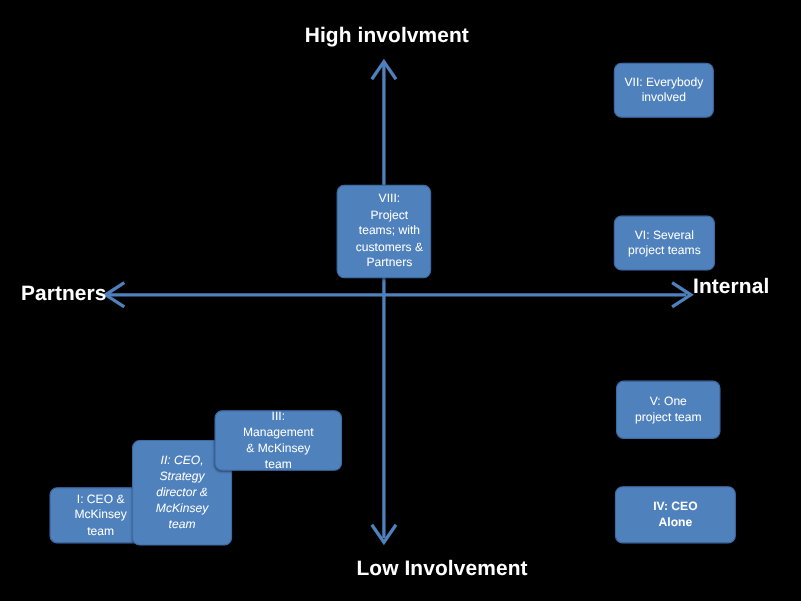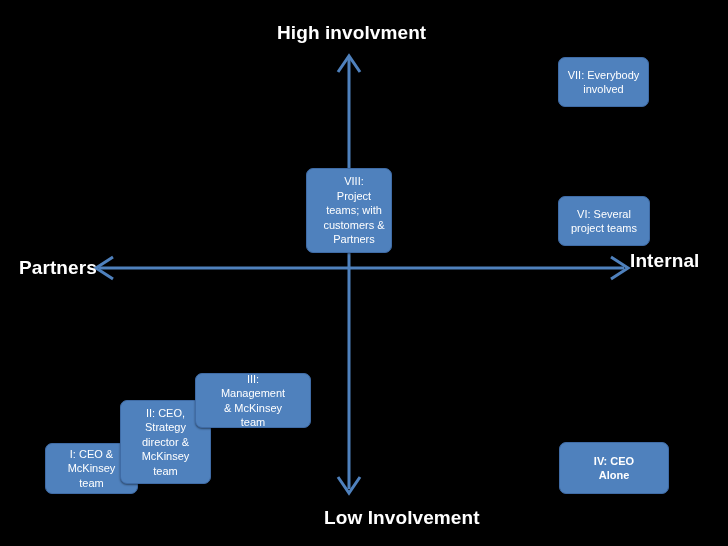--- a/index.html
+++ b/index.html
@@ -53,21 +53,21 @@
     display: flex;
     align-items: center;
     justify-content: center;
     padding: 2px 4px;
     white-space: pre-line;
     box-shadow: 0 1px 2px rgba(0,0,0,0.45);
   }
 
   
   #box-i   { left: 45px;  top: 443px; width: 93px;  height: 51px;  z-index: 3; }
-  #box-ii  { left: 120px; top: 400px; width: 91px;  height: 84px;  z-index: 4; }
+  #box-ii  { left: 120px; top: 400px; width: 91px;  height: 96px;  z-index: 4; font-style: italic; }
   #box-iii { left: 195px; top: 373px; width: 116px;  height: 55px;  z-index: 5; }
 
   #box-iv  { left: 559px; top: 442px; width: 110px;  height: 52px;  z-index: 3; font-weight: bold; }
   #box-v   { left: 560px; top: 346px; width: 95px;  height: 53px;  z-index: 3; }
   #box-vi  { left: 558px; top: 166px; width: 92px;  height: 50px;  z-index: 3; margin-top: 30px; }
   #box-vii { left: 558px; top: 57px;  width: 91px;  height: 50px;  z-index: 3; }
 
   #box-viii{ left: 306px; top: 168px; width: 86px;  height: 85px;  z-index: 6; padding-left: 14px; }
 </style>
 </head>
@@ -102,20 +102,22 @@
 Strategy
 director &amp;
 McKinsey
 team</div>
   <div class="node-box" id="box-iii">III:
 Management
 &amp; McKinsey
 team</div>
   <div class="node-box" id="box-iv">IV:  CEO
 Alone</div>
+  <div class="node-box" id="box-v">V:  One
+project team</div>
   <div class="node-box" id="box-vi">VI:  Several
 project teams</div>
   <div class="node-box" id="box-vii">VII: Everybody
 involved</div>
   <div class="node-box" id="box-viii">VIII:
 Project
 teams; with
 customers &amp;
 Partners</div>
 

